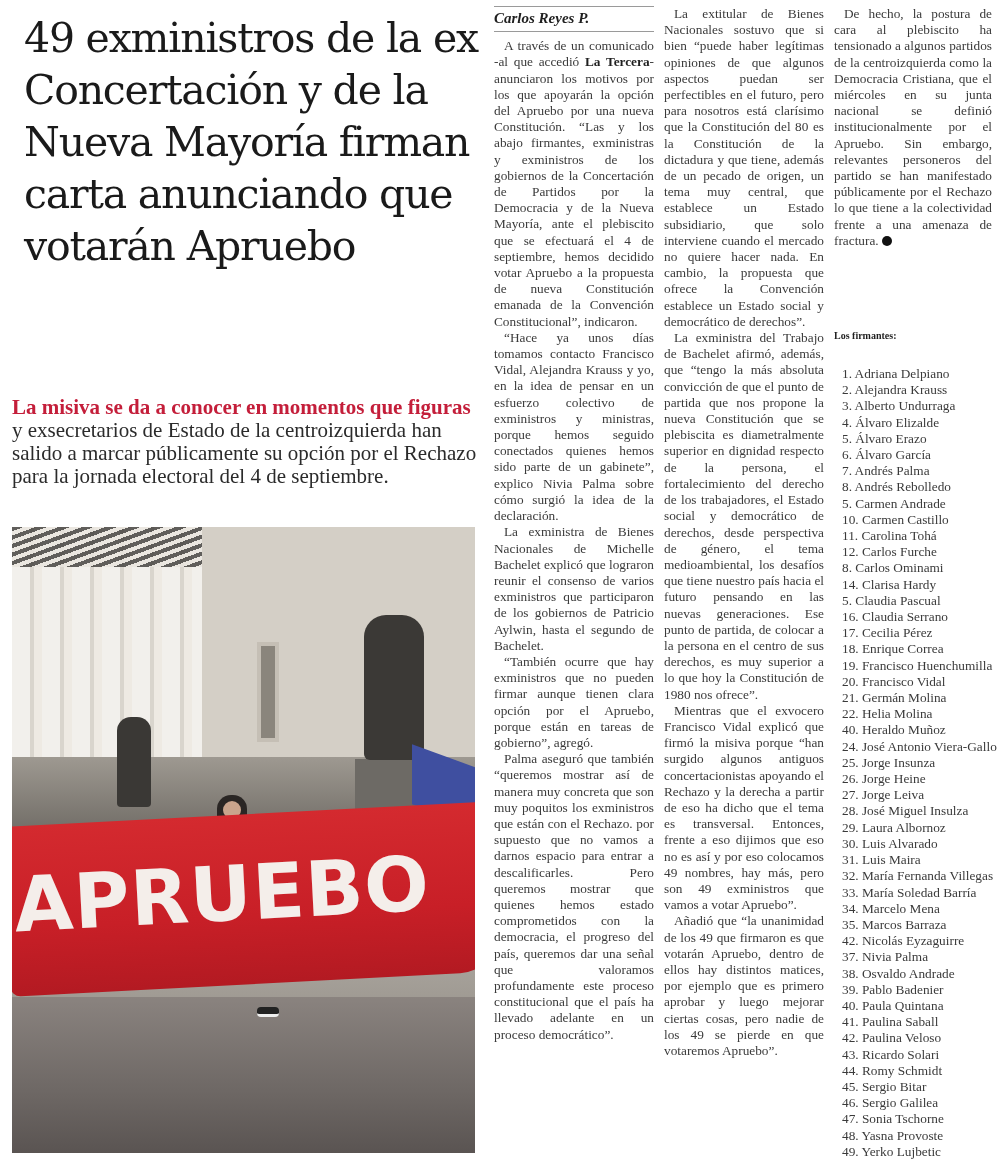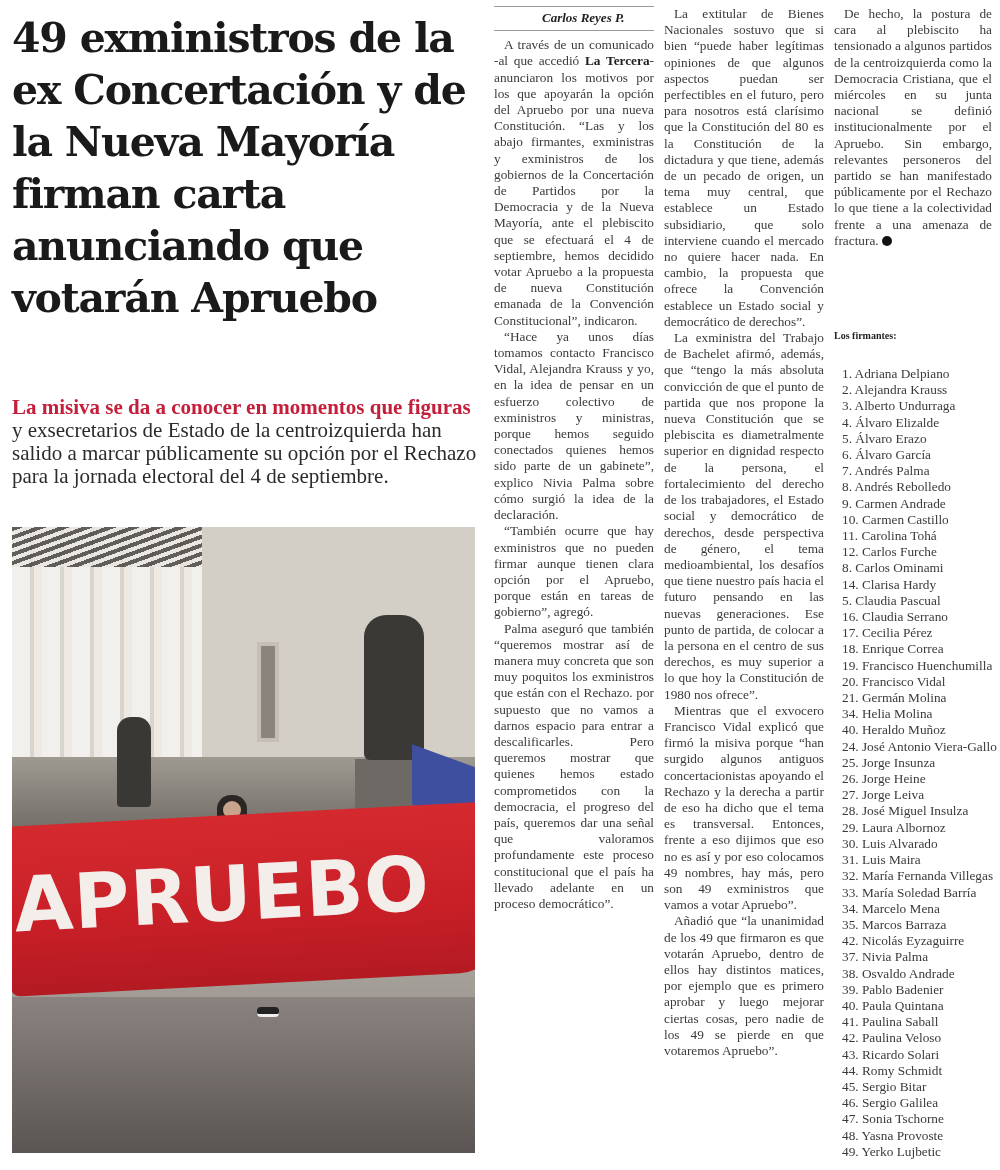--- a/index.html
+++ b/index.html
@@ -1,21 +1,21 @@
 <!DOCTYPE html>
 <html><head>
   <meta charset="utf-8">
   <style>
     * { box-sizing: border-box; margin: 0; padding: 0; }
     html, body { width: 1000px; height: 1170px; background: #ffffff; overflow: hidden; }
     body { position: relative; font-family: "DejaVu Serif", serif; color: #2a2a2a; }
 
     .headline {
-      position: absolute; left: 12px; top: 12px; width: 468px;
-      font-family: "DejaVu Serif", serif; font-weight: bold;
+      position: absolute; left: 24px; top: 12px; width: 468px;
+      font-family: "DejaVu Serif", serif; font-weight: normal;
       font-size: 41px; line-height: 52px; letter-spacing: -1.2px; color: #1a1a1a;
     }
     .lede {
       position: absolute; left: 12px; top: 396px; width: 466px;
       font-family: "Liberation Serif", serif; font-size: 21px; line-height: 23px; color: #2b2b2b;
     }
     .lede .hl { color: #c41e3a; font-weight: bold; }
 
     .photo {
       position: absolute; left: 12px; top: 527px; width: 463px; height: 626px; overflow: hidden;
@@ -50,21 +50,21 @@
     .photo .shoe { position: absolute; left: 245px; top: 480px; width: 22px; height: 10px; background: #222; border-bottom: 3px solid #eee; border-radius: 4px; }
 
     .col { position: absolute; top: 6px; width: 160px; font-family: "Liberation Serif", serif; font-size: 13.3px; line-height: 16.2px; color: #3a3a3a; text-align: justify; hyphens: manual; }
     .col p { text-indent: 10px; }
     .col p.first { text-indent: 0; }
     .col1 { left: 494px; }
     .col2 { left: 664px; }
     .col3 { left: 834px; width: 158px; }
 
     .byline-box { border-top: 1px solid #9a9a9a; border-bottom: 1px solid #9a9a9a; padding: 3px 0 4px; margin-bottom: 6px; }
-    .byline { font-style: italic; font-weight: bold; font-size: 13px; color: #1f1f1f; margin-left: 48px; }
+    .byline { font-style: italic; font-weight: bold; font-size: 15px; color: #1f1f1f; }
     .bold { font-weight: bold; color: #1f1f1f; }
     .endmark { display: inline-block; width: 10px; height: 10px; border-radius: 50%; background: #111; vertical-align: -1px; margin-left: 3px; }
 
     .signers-title { position: absolute; left: 834px; top: 330px; font-family: "Liberation Serif", serif; font-weight: bold; font-size: 10px; color: #1f1f1f; }
     .signers { position: absolute; left: 842px; top: 366px; list-style: none; font-family: "Liberation Serif", serif; font-size: 13.3px; line-height: 16.2px; color: #3a3a3a; }
     .signers li { white-space: nowrap; }
   </style>
 </head>
 <body>
 
@@ -93,20 +93,21 @@
     <div class="banner-text"><span>APRUEBO</span></div>
   </div>
 </div>
 
 <div class="col col1">
   <div class="byline-box">
     <span class="byline">Carlos Reyes P.</span>
   </div>
   <p><span>A través de un comunicado -al que accedió </span><span class="bold">La Tercera</span><span>- anunciaron los motivos por los que apoyarán la opción del Apruebo por una nueva Constitución. “Las y los abajo firmantes, exministras y exministros de los gobiernos de la Concertación de Partidos por la Democracia y de la Nueva Mayoría, ante el plebiscito que se efectuará el 4 de septiembre, hemos decidido votar Apruebo a la propuesta de nueva Constitución emanada de la Convención Constitucional”, indicaron.</span></p>
   <p>“Hace ya unos días tomamos contacto Francisco Vidal, Alejandra Krauss y yo, en la idea de pensar en un esfuerzo colectivo de exministros y ministras, porque hemos seguido conectados quienes hemos sido parte de un gabinete”, explico Nivia Palma sobre cómo surgió la idea de la declaración.</p>
+  <p>La exministra de Bienes Nacionales de Michelle Bachelet explicó que lograron reunir el consenso de varios exministros que participaron de los gobiernos de Patricio Aylwin, hasta el segundo de Bachelet.</p>
   <p>“También ocurre que hay exministros que no pueden firmar aunque tienen clara opción por el Apruebo, porque están en tareas de gobierno”, agregó.</p>
   <p>Palma aseguró que también “queremos mostrar así de manera muy concreta que son muy poquitos los exministros que están con el Rechazo. por supuesto que no vamos a darnos espacio para entrar a descalificarles. Pero queremos mostrar que quienes hemos estado comprometidos con la democracia, el progreso del país, queremos dar una señal que valoramos profundamente este proceso constitucional que el país ha llevado adelante en un proceso democrático”.</p>
 </div>
 
 <div class="col col2">
   <p>La extitular de Bienes Nacionales sostuvo que si bien “puede haber legítimas opiniones de que algunos aspectos puedan ser perfectibles en el futuro, pero para nosotros está clarísimo que la Constitución del 80 es la Constitución de la dictadura y que tiene, además de un pecado de origen, un tema muy central, que establece un Estado subsidiario, que solo interviene cuando el mercado no quiere hacer nada. En cambio, la propuesta que ofrece la Convención establece un Estado social y democrático de derechos”.</p>
   <p>La exministra del Trabajo de Bachelet afirmó, además, que “tengo la más absoluta convicción de que el punto de partida que nos propone la nueva Constitución que se plebiscita es diametralmente superior en dignidad respecto de la persona, el fortalecimiento del derecho de los trabajadores, el Estado social y democrático de derechos, desde perspectiva de género, el tema medioambiental, los desafíos que tiene nuestro país hacia el futuro pensando en las nuevas generaciones. Ese punto de partida, de colocar a la persona en el centro de sus derechos, es muy superior a lo que hoy la Constitución de 1980 nos ofrece”.</p>
   <p>Mientras que el exvocero Francisco Vidal explicó que firmó la misiva porque “han surgido algunos antiguos concertacionistas apoyando el Rechazo y la derecha a partir de eso ha dicho que el tema es transversal. Entonces, frente a eso dijimos que eso no es así y por eso colocamos 49 nombres, hay más, pero son 49 exministros que vamos a votar Apruebo”.</p>
   <p>Añadió que “la unanimidad de los 49 que firmaron es que votarán Apruebo, dentro de ellos hay distintos matices, por ejemplo que es primero aprobar y luego mejorar ciertas cosas, pero nadie de los 49 se pierde en que votaremos Apruebo”.</p>
 
@@ -119,34 +120,34 @@
 <div class="signers-title">Los firmantes:</div>
 <ul class="signers">
   <li>1. Adriana Delpiano</li>
   <li>2. Alejandra Krauss</li>
   <li>3. Alberto Undurraga</li>
   <li>4. Álvaro Elizalde</li>
   <li>5. Álvaro Erazo</li>
   <li>6. Álvaro García</li>
   <li>7. Andrés Palma</li>
   <li>8. Andrés Rebolledo</li>
-  <li>9. Carmen Andrade</li>
+  <li>5. Carmen Andrade</li>
   <li>10. Carmen Castillo</li>
   <li>11. Carolina Tohá</li>
   <li>12. Carlos Furche</li>
   <li>8. Carlos Ominami</li>
   <li>14. Clarisa Hardy</li>
   <li>5. Claudia Pascual</li>
   <li>16. Claudia Serrano</li>
   <li>17. Cecilia Pérez</li>
   <li>18. Enrique Correa</li>
   <li>19. Francisco Huenchumilla</li>
   <li>20. Francisco Vidal</li>
   <li>21. Germán Molina</li>
-  <li>34. Helia Molina</li>
+  <li>22. Helia Molina</li>
   <li>40. Heraldo Muñoz</li>
   <li>24. José Antonio Viera-Gallo</li>
   <li>25. Jorge Insunza</li>
   <li>26. Jorge Heine</li>
   <li>27. Jorge Leiva</li>
   <li>28. José Miguel Insulza</li>
   <li>29. Laura Albornoz</li>
   <li>30. Luis Alvarado</li>
   <li>31. Luis Maira</li>
   <li>32. María Fernanda Villegas</li>

